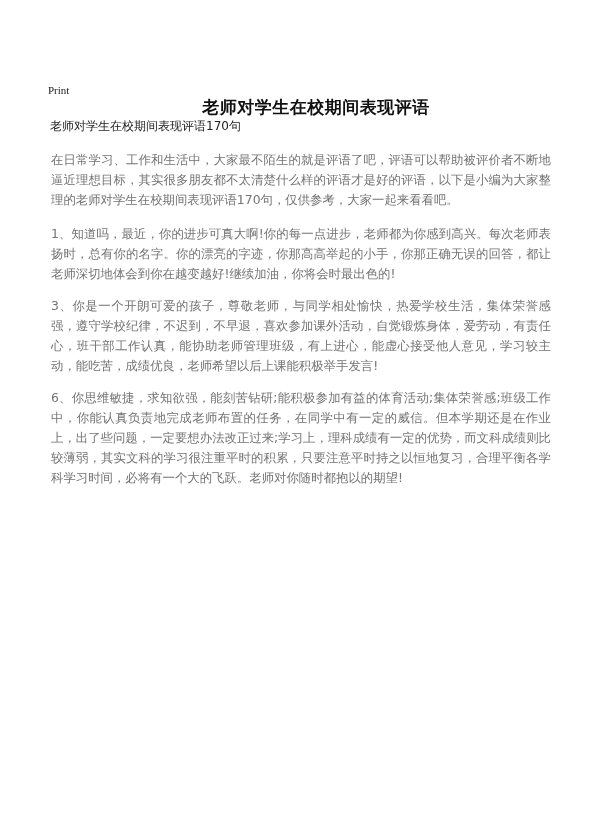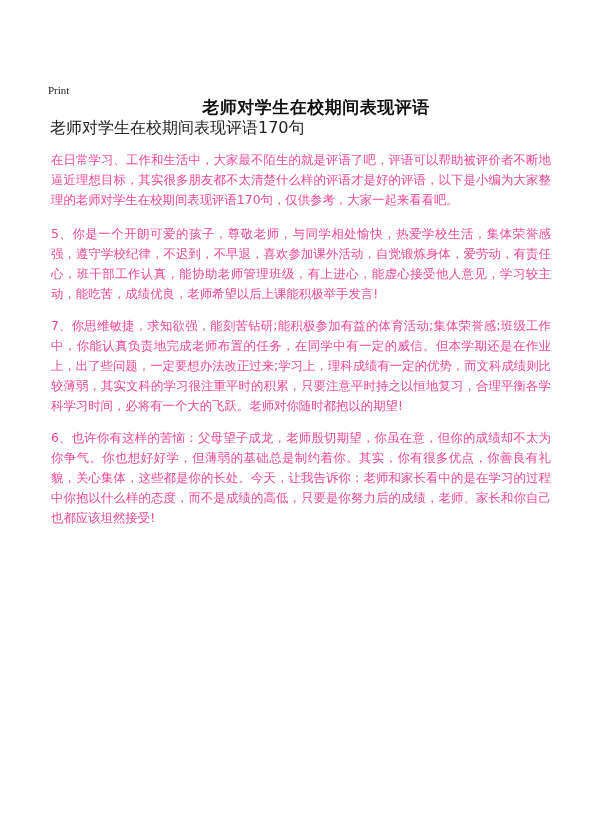--- a/index.html
+++ b/index.html
@@ -41,48 +41,48 @@
       font-size: 17px;
       font-weight: bold;
       letter-spacing: 0.5px;
       color: #111;
       margin: 16px;
     }
     .subtitle {
       position: absolute;
       left: 50px;
       top: 118px;
-      font-size: 16px;
+      font-size: 12px;
       color: #222;
     }
     .body {
       position: absolute;
       left: 51px;
       top: 150px;
       width: 500px;
     }
     .para {
       font-size: 12.4px;
       line-height: 20px;
       margin: 0 0 12px 0;
-      color: #ec4899;
+      color: #737373;
       text-align: justify;
       word-break: break-all;
     }
     .para.intro { margin-bottom: 14px; }
   </style>
 </head>
 <body>
 
 <div class="page">
   <a class="print-link">Print</a>
 
   <h1 class="doc-title">老师对学生在校期间表现评语</h1>
 
   <div class="subtitle">老师对学生在校期间表现评语170句</div>
 
   <div class="body">
     <p class="para intro">在日常学习、工作和生活中，大家最不陌生的就是评语了吧，评语可以帮助被评价者不断地逼近理想目标，其实很多朋友都不太清楚什么样的评语才是好的评语，以下是小编为大家整理的老师对学生在校期间表现评语170句，仅供参考，大家一起来看看吧。</p>
-    <p class="para">5、你是一个开朗可爱的孩子，尊敬老师，与同学相处愉快，热爱学校生活，集体荣誉感强，遵守学校纪律，不迟到，不早退，喜欢参加课外活动，自觉锻炼身体，爱劳动，有责任心，班干部工作认真，能协助老师管理班级，有上进心，能虚心接受他人意见，学习较主动，能吃苦，成绩优良，老师希望以后上课能积极举手发言!</p>
-    <p class="para">7、你思维敏捷，求知欲强，能刻苦钻研;能积极参加有益的体育活动;集体荣誉感;班级工作中，你能认真负责地完成老师布置的任务，在同学中有一定的威信。但本学期还是在作业上，出了些问题，一定要想办法改正过来;学习上，理科成绩有一定的优势，而文科成绩则比较薄弱，其实文科的学习很注重平时的积累，只要注意平时持之以恒地复习，合理平衡各学科学习时间，必将有一个大的飞跃。老师对你随时都抱以的期望!</p>
-    <p class="para">6、也许你有这样的苦恼：父母望子成龙，老师殷切期望，你虽在意，但你的成绩却不太为你争气。你也想好好学，但薄弱的基础总是制约着你。其实，你有很多优点，你善良有礼貌，关心集体，这些都是你的长处。今天，让我告诉你：老师和家长看中的是在学习的过程中你抱以什么样的态度，而不是成绩的高低，只要是你努力后的成绩，老师、家长和你自己也都应该坦然接受!</p>
+    <p class="para">1、知道吗，最近，你的进步可真大啊!你的每一点进步，老师都为你感到高兴。每次老师表扬时，总有你的名字。你的漂亮的字迹，你那高高举起的小手，你那正确无误的回答，都让老师深切地体会到你在越变越好!继续加油，你将会时最出色的!</p>
+    <p class="para">3、你是一个开朗可爱的孩子，尊敬老师，与同学相处愉快，热爱学校生活，集体荣誉感强，遵守学校纪律，不迟到，不早退，喜欢参加课外活动，自觉锻炼身体，爱劳动，有责任心，班干部工作认真，能协助老师管理班级，有上进心，能虚心接受他人意见，学习较主动，能吃苦，成绩优良，老师希望以后上课能积极举手发言!</p>
+    <p class="para">6、你思维敏捷，求知欲强，能刻苦钻研;能积极参加有益的体育活动;集体荣誉感;班级工作中，你能认真负责地完成老师布置的任务，在同学中有一定的威信。但本学期还是在作业上，出了些问题，一定要想办法改正过来;学习上，理科成绩有一定的优势，而文科成绩则比较薄弱，其实文科的学习很注重平时的积累，只要注意平时持之以恒地复习，合理平衡各学科学习时间，必将有一个大的飞跃。老师对你随时都抱以的期望!</p>
   </div>
 </div>
 
 </body></html>

